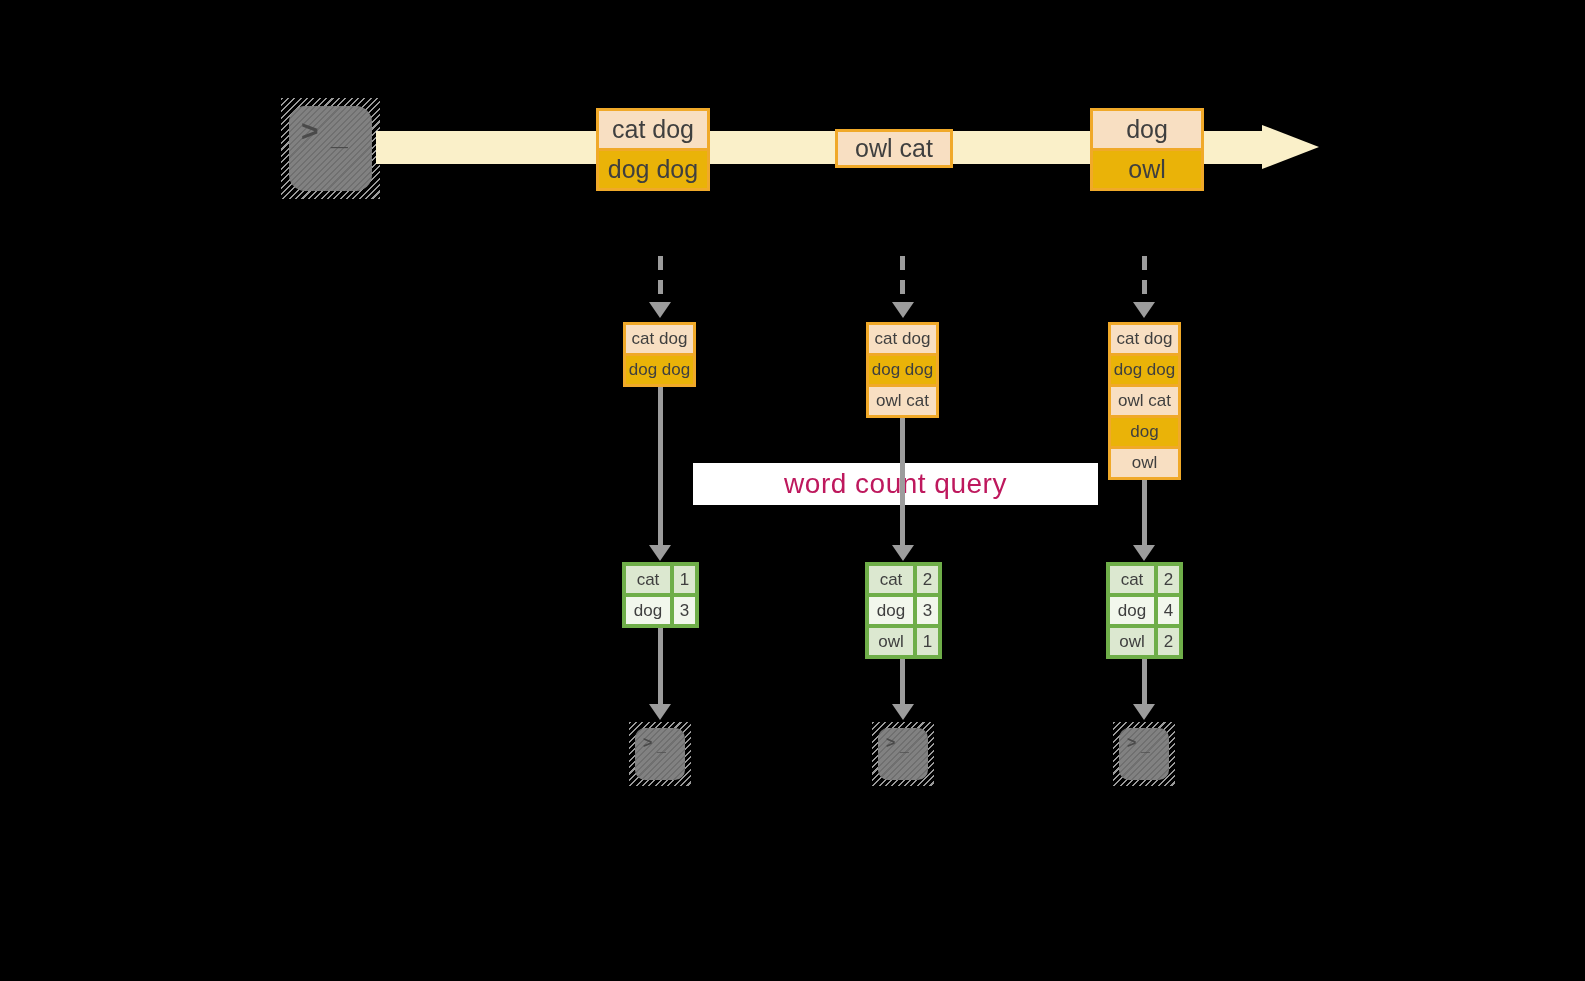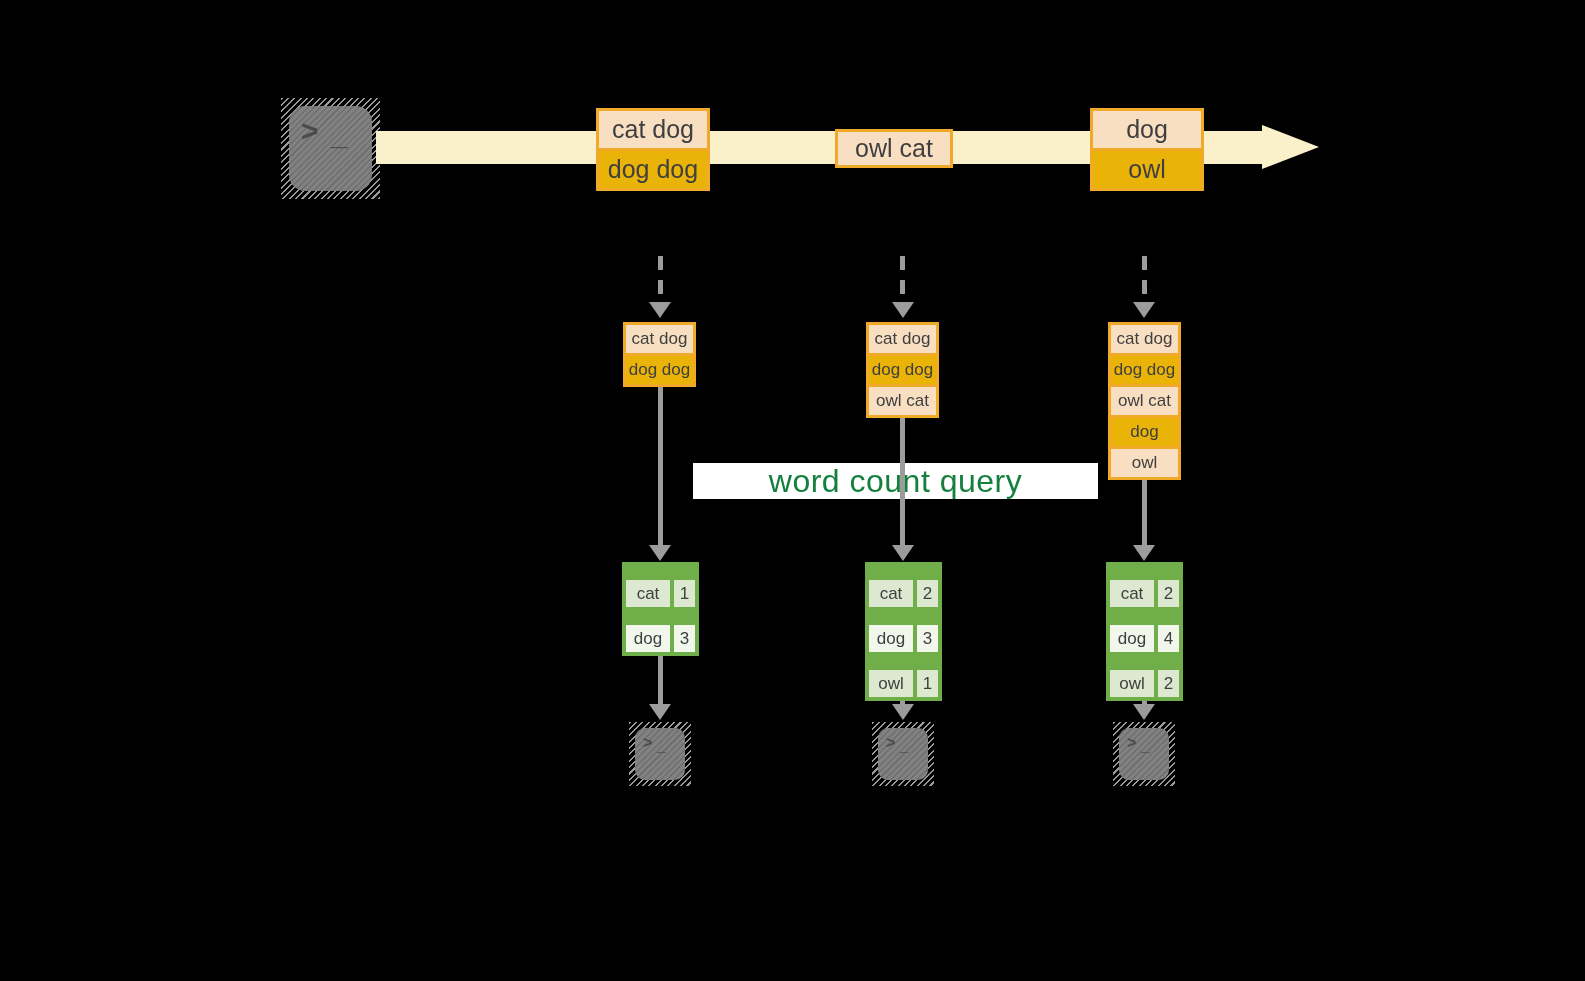--- a/index.html
+++ b/index.html
@@ -23,25 +23,25 @@
   .orow.med{height:33px;font-size:25px;}
   .orow.small{height:28px;font-size:17px;}
   .fillA{background:#f8dfc2;}
   .fillB{background:#eab308;}
   
   .vdash{position:absolute;width:5px;background:repeating-linear-gradient(to bottom,#9c9c9c 0 14px,transparent 14px 24px);}
   .vline{position:absolute;width:5px;background:#9c9c9c;}
   .ahd{position:absolute;width:0;height:0;border-left:11px solid transparent;border-right:11px solid transparent;border-top:16px solid #9c9c9c;}
   .z2{z-index:2;}
   
-  .banner{position:absolute;left:693px;top:463px;width:405px;height:36px;background:#ffffff;z-index:1;
-    display:flex;align-items:center;justify-content:center;font-size:32px;color:#15803d;letter-spacing:0.5px;}
+  .banner{position:absolute;left:693px;top:463px;width:405px;height:42px;background:#ffffff;z-index:1;
+    display:flex;align-items:center;justify-content:center;font-size:28px;color:#be185d;letter-spacing:0.5px;}
   
   .gtable{position:absolute;border:4px solid #6fae49;background:#6fae49;display:grid;grid-template-columns:44px 21px;gap:4px;z-index:2;}
-  .gcell{height:27px;display:flex;align-items:center;justify-content:center;font-size:17px;margin-top:14px;}
+  .gcell{height:27px;display:flex;align-items:center;justify-content:center;font-size:17px;}
   .gA{background:#dce8d0;}
   .gB{background:#f2f7ec;}
 </style>
 </head>
 <body>
 
 <div class="stage">
 
   <div class="term" style="left:281px;top:98px;width:99px;height:101px;">
     <div class="term-body" style="inset:8px;">

